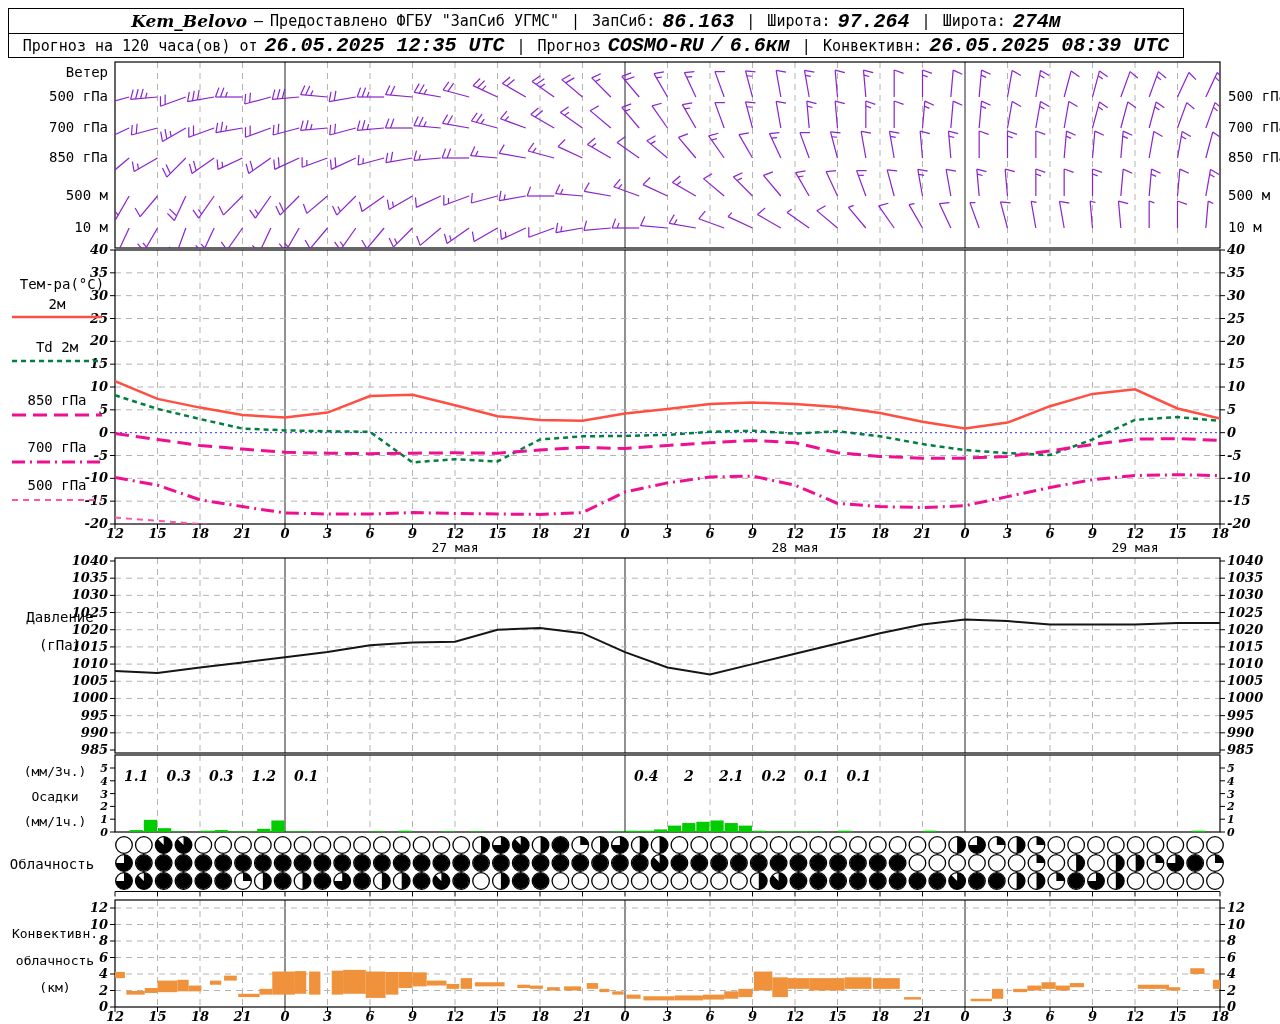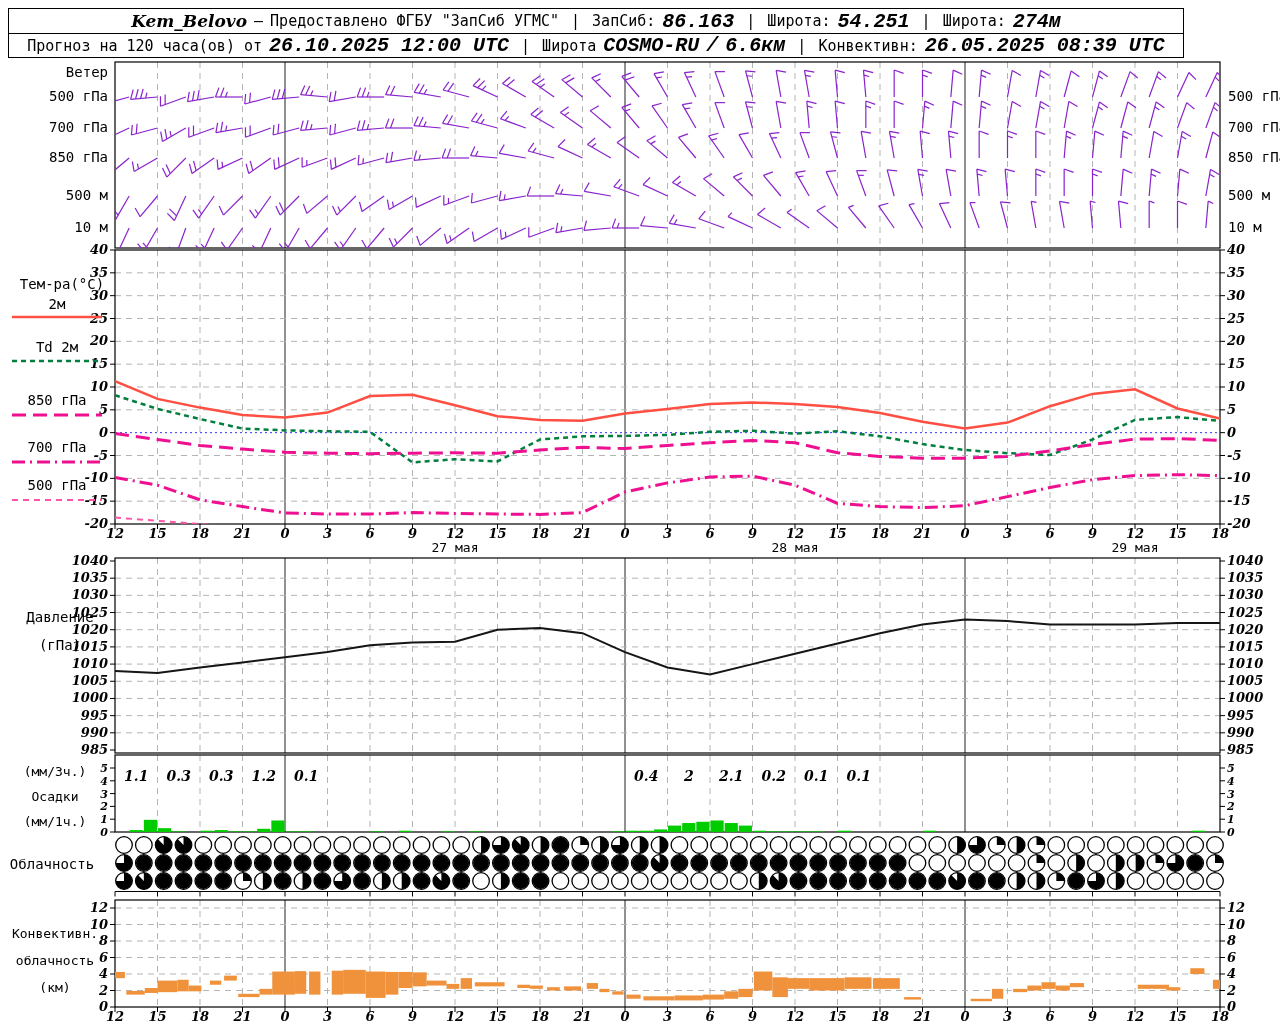--- a/index.html
+++ b/index.html
@@ -29,30 +29,30 @@
   <div class="header">
     <div class="hrow">
       <span class="station">Kem_Belovo</span>
       <span class="mono">–</span>
       <span class="mono">Предоставлено ФГБУ "ЗапСиб УГМС"</span>
       <span class="sep mono">|</span>
       <span class="mono">ЗапСиб:</span>
       <span class="val">86.163</span>
       <span class="sep mono">|</span>
       <span class="mono">Широта:</span>
-      <span class="val">54.251</span>
+      <span class="val">97.264</span>
       <span class="sep mono">|</span>
       <span class="mono">Широта:</span>
       <span class="val">274м</span>
     </div>
     <div class="hrow">
       <span class="mono">Прогноз на 120 часа(ов) от</span>
-      <span class="val">26.10.2025 12:00 UTC</span>
+      <span class="val">26.05.2025 12:35 UTC</span>
       <span class="sep mono">|</span>
-      <span class="mono">Широта</span>
+      <span class="mono">Прогноз</span>
       <span class="val">COSMO-RU</span>
       <span class="val">/</span>
       <span class="val">6.6км</span>
       <span class="sep mono">|</span>
       <span class="mono">Конвективн:</span>
       <span class="val">26.05.2025 08:39 UTC</span>
     </div>
   </div>
   <svg id="chart" width="1280" height="1024" viewBox="0 0 1280 1024">
       <g>

